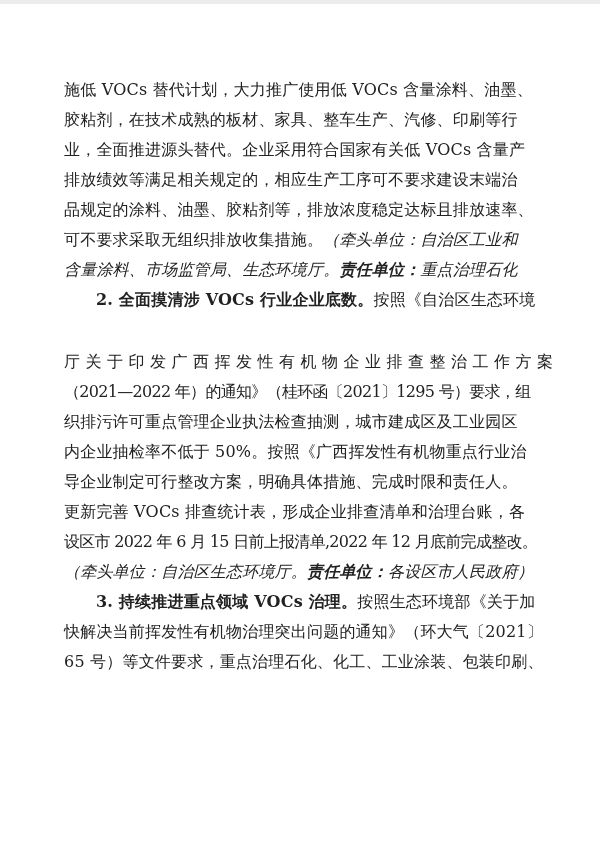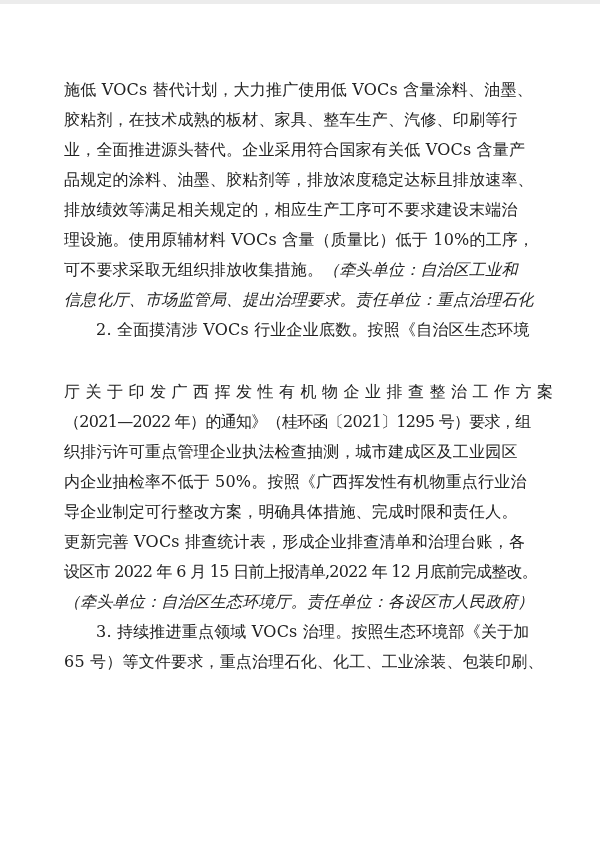--- a/index.html
+++ b/index.html
@@ -20,56 +20,56 @@
     position:absolute;left:64px;top:75px;width:473px;
     font-size:16px;line-height:30px;color:#222222;
   }
   .line{
     white-space:nowrap;
     letter-spacing:0.2px;
   }
   .line.ind{text-indent:32px;}
   .line.sp{letter-spacing:5.5px;margin-top:32px;}
   .line.tt{letter-spacing:-0.7px;}
-  .b{font-weight:400;}
+  .b{font-weight:700;}
   .k{font-style:italic;margin-top:25px;}
   .footer{
     position:absolute;left:72px;top:781px;
     font-size:15px;line-height:20px;color:#2a2a2a;
     letter-spacing:1px;
   }
   .footer .dash{color:#8a8a8a;}
   .footer .num{color:#1d1d1d;margin:0 5px;}
 </style>
 </head>
 <body>
 
 <div class="page">
   <div class="scan-edge"></div>
 
   <div class="doc">
     <div class="line"><span>施低 VOCs 替代计划，大力推广使用低 VOCs 含量涂料、油墨、</span></div>
     <div class="line"><span>胶粘剂，在技术成熟的板材、家具、整车生产、汽修、印刷等行</span></div>
     <div class="line"><span>业，全面推进源头替代。企业采用符合国家有关低 VOCs 含量产</span></div>
+    <div class="line"><span>排放绩效等满足相关规定的，相应生产工序可不要求建设末端治</span></div>
     <div class="line"><span>品规定的涂料、油墨、胶粘剂等，排放浓度稳定达标且排放速率、</span></div>
-    <div class="line"><span>排放绩效等满足相关规定的，相应生产工序可不要求建设末端治</span></div>
-    <div class="line"><span>理设施。使用原辅材料 VOCs 含量（质量比）低于 10%的工序，</span></div>
     <div class="line"><span>可不要求采取无组织排放收集措施。</span><span class="k">（牵头单位：自治区工业和</span></div>
-    <div class="line"><span class="k">信息化厅、市场监管局、提出治理要求。</span><span class="k b">责任单位：</span><span class="k">重点治理石化</span></div>
+    <div class="line"><span class="k">含量涂料、市场监管局、生态环境厅。</span><span class="k b">责任单位：</span><span class="k">重点治理石化</span></div>
 
     <div class="line ind"><span class="b">2. 全面摸清涉 VOCs 行业企业底数。</span><span>按照《自治区生态环境</span></div>
     <div class="line sp"><span>厅关于印发广西挥发性有机物企业排查整治工作方案</span></div>
     <div class="line tt"><span>（2021—2022 年）的通知》（桂环函〔2021〕1295 号）要求，组</span></div>
     <div class="line"><span>织排污许可重点管理企业执法检查抽测，城市建成区及工业园区</span></div>
     <div class="line"><span>内企业抽检率不低于 50%。按照《广西挥发性有机物重点行业治</span></div>
     <div class="line"><span>导企业制定可行整改方案，明确具体措施、完成时限和责任人。</span></div>
     <div class="line"><span>更新完善 VOCs 排查统计表，形成企业排查清单和治理台账，各</span></div>
     <div class="line tt"><span>设区市 2022 年 6 月 15 日前上报清单,2022 年 12 月底前完成整改。</span></div>
     <div class="line"><span class="k">（牵头单位：自治区生态环境厅。</span><span class="k b">责任单位：</span><span class="k">各设区市人民政府）</span></div>
 
     <div class="line ind"><span class="b">3. 持续推进重点领域 VOCs 治理。</span><span>按照生态环境部《关于加</span></div>
+    <div class="line"><span>快解决当前挥发性有机物治理突出问题的通知》（环大气〔2021〕</span></div>
     <div class="line"><span>65 号）等文件要求，重点治理石化、化工、工业涂装、包装印刷、</span></div>
   </div>
 
   <div class="footer">
     <span class="dash">—</span><span class="num">4</span><span class="dash">—</span>
   </div>
 </div>
 
 </body></html>

